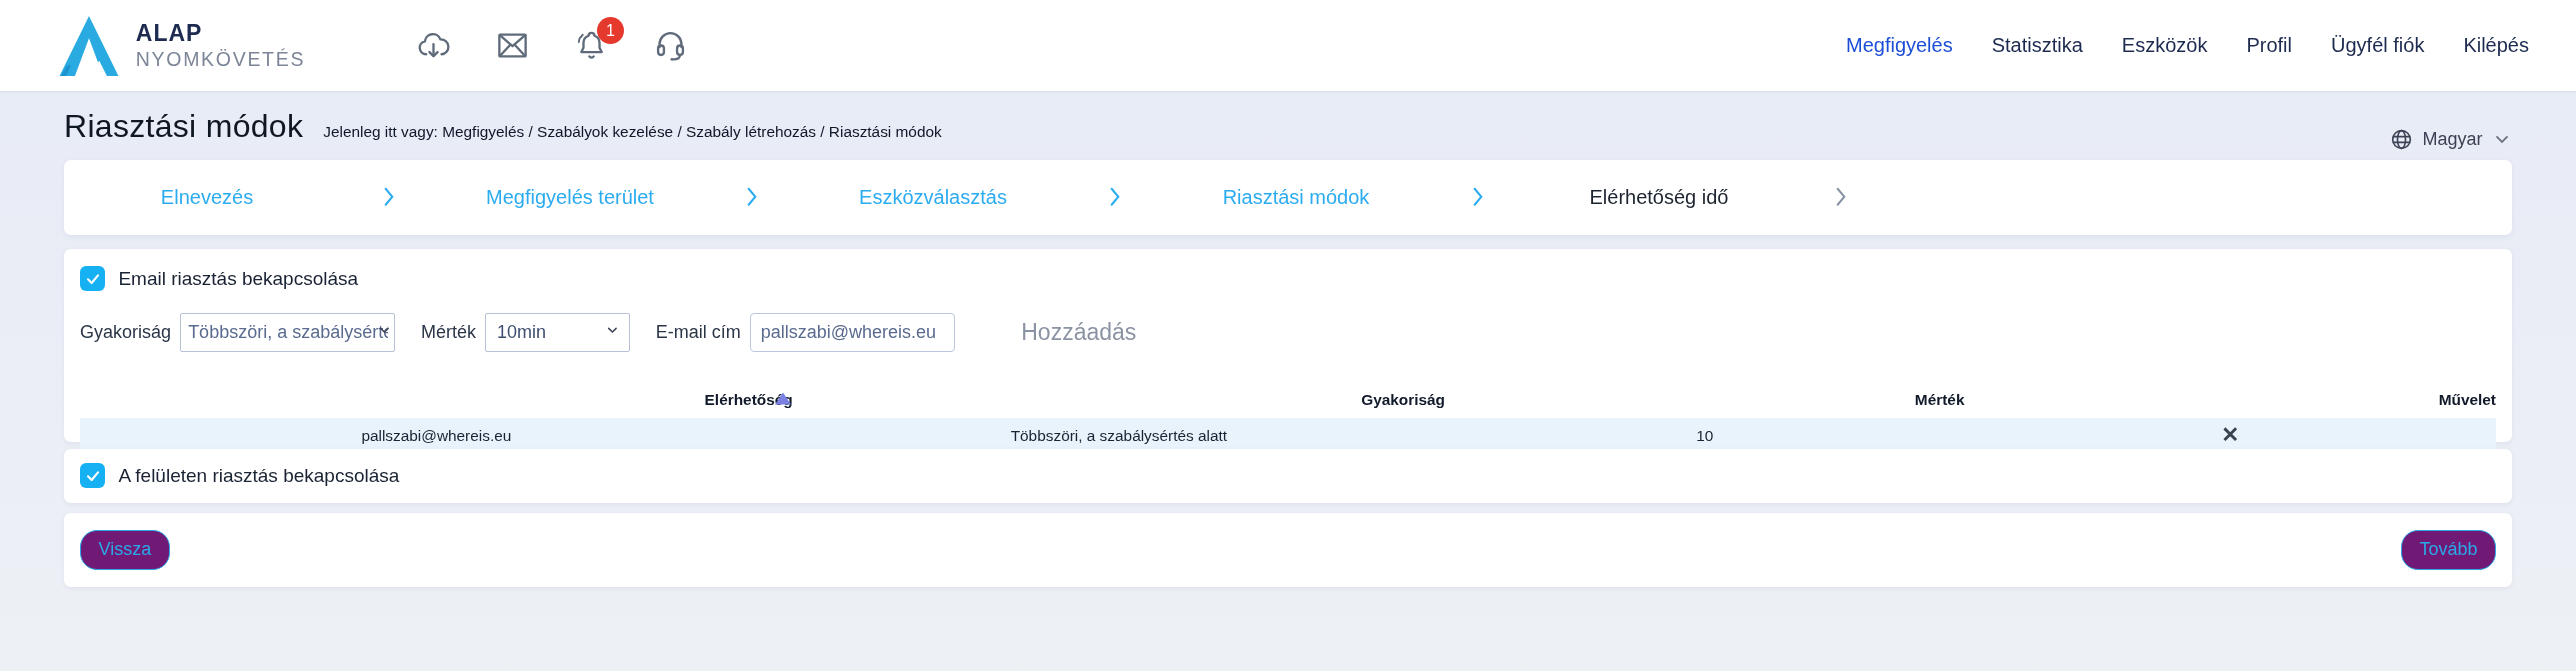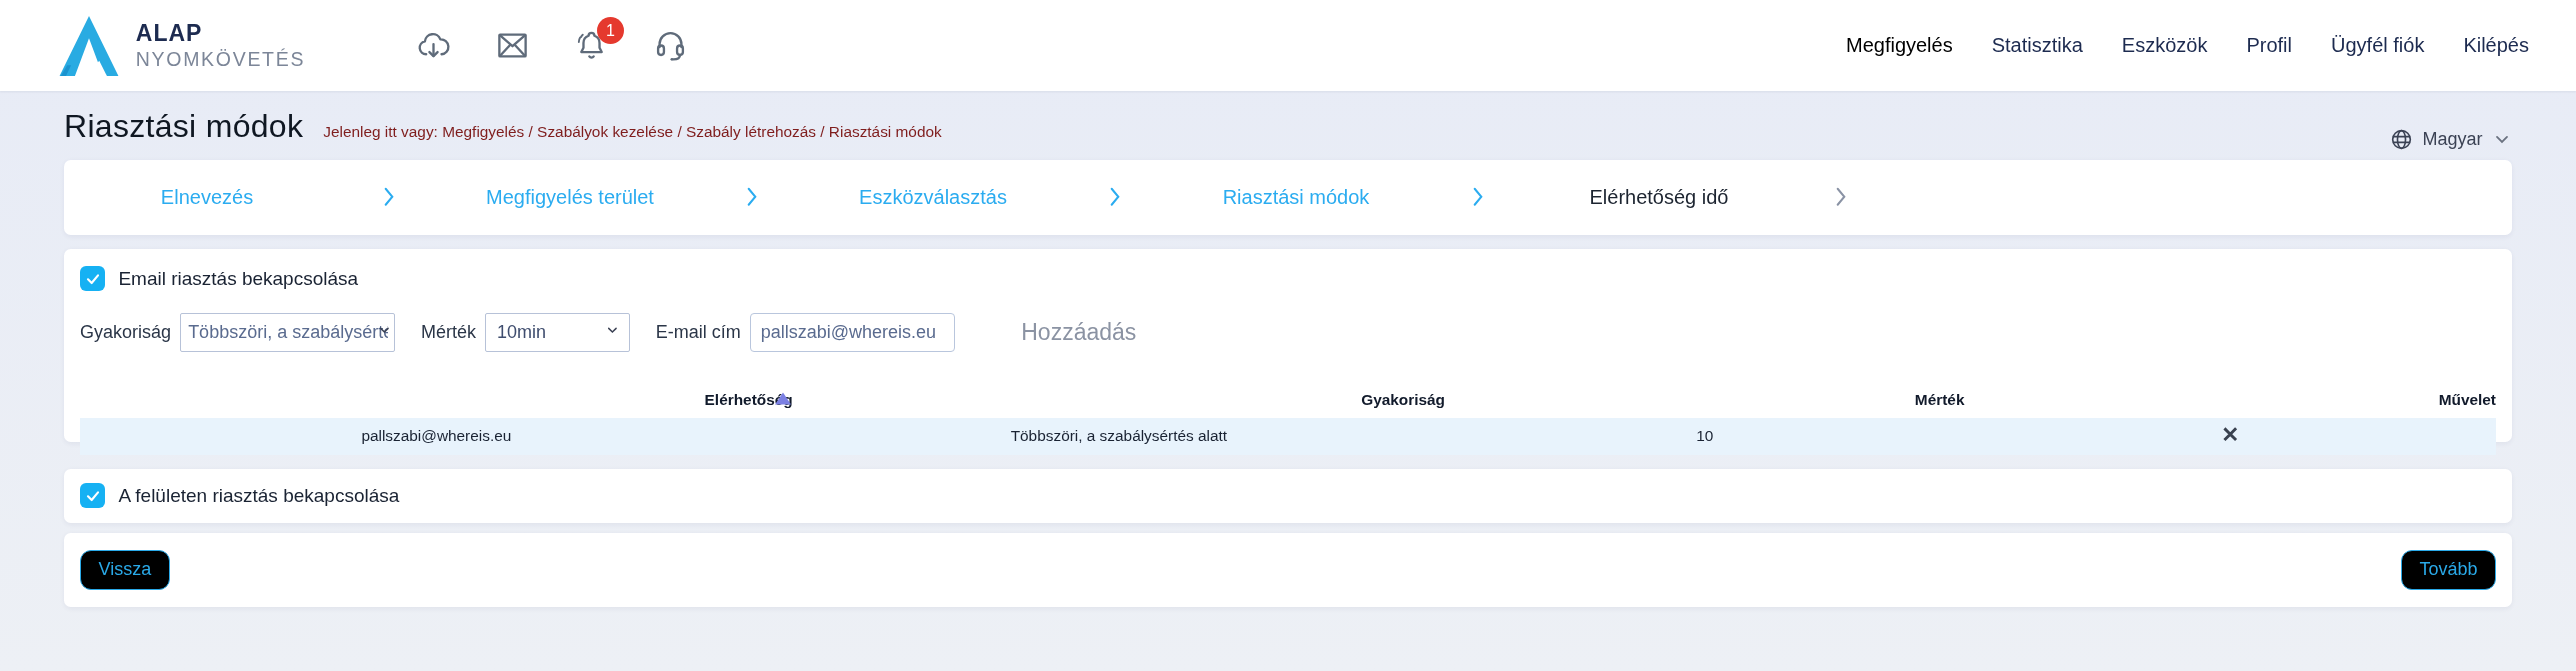--- a/index.html
+++ b/index.html
@@ -24,27 +24,27 @@
   .logo svg{width:64px;height:64px;display:block;}
   .logo-text{margin-left:14.8px;display:flex;flex-direction:column;justify-content:center;}
   .logo-line1{font-size:23px;font-weight:700;color:var(--nav-dark);letter-spacing:1px;}
   .logo-line2{font-size:19.5px;font-weight:400;color:#7c8698;letter-spacing:1.7px;margin-top:1.3px;}
   .header-icons{display:flex;align-items:center;gap:44px;margin-left:111px;}
   .hicon{width:35px;height:35px;position:relative;color:#5f6b7a;cursor:pointer;}
   .hicon svg{width:35px;height:35px;display:block;}
   .badge{position:absolute;top:-10.7px;right:-14.8px;min-width:27px;height:27px;border-radius:50%;background:#e5392e;color:#fff;font-size:16px;display:flex;align-items:center;justify-content:center;font-weight:400;}
   .top-nav{margin-left:auto;display:flex;align-items:center;gap:39px;}
   .nav-item{font-size:20px;color:var(--nav-dark);cursor:pointer;white-space:nowrap;}
-  .nav-item.active{color:#000000;}
+  .nav-item.active{color:#1d4ed8;}
 
   
   .content{padding:0 64px;}
   .title-row{display:flex;align-items:baseline;padding-top:17px;height:62px;}
   .page-title{font-size:32px;font-weight:400;color:#0f1722;letter-spacing:0.3px;}
-  .breadcrumb{margin-left:20px;font-size:15.4px;color:#7f1d1d;}
+  .breadcrumb{margin-left:20px;font-size:15.4px;color:#0f172a;}
   .lang{margin-left:auto;display:flex;align-items:center;gap:9.4px;color:#3b4254;font-size:18px;cursor:pointer;align-self:center;margin-top:17.5px;}
   .lang svg{display:block;}
 
   .card{background:#fff;border-radius:6.7px;box-shadow:0 1.3px 5.4px rgba(30,40,80,.06);}
 
   
   .stepper{margin-top:6.7px;height:75px;display:flex;align-items:center;padding-left:12px;}
   .step-label{width:262px;text-align:center;font-size:20px;color:#2bacf0;cursor:pointer;white-space:nowrap;}
   .step-label.current{color:#1c2430;cursor:default;}
   .step-chevron{width:101px;display:flex;justify-content:center;align-items:center;}
@@ -70,25 +70,25 @@
   .add-link{margin-left:66px;color:var(--muted);font-size:23px;cursor:pointer;white-space:nowrap;}
 
   table.alerts{margin-top:31px;width:100%;border-collapse:collapse;table-layout:fixed;}
   table.alerts th{height:35px;font-size:15.4px;font-weight:700;color:#111a2b;text-align:right;position:relative;}
   table.alerts td{height:37px;font-size:15.4px;color:var(--text-dark);text-align:center;background:var(--row-bg);}
   .col1{width:29.5%;}.col2{width:27%;}.col3{width:21.5%;}.col4{width:22%;}
   .sort-arrow{position:absolute;right:1.3px;top:50%;transform:translateY(-62%);width:0;height:0;border-left:8px solid transparent;border-right:8px solid transparent;border-bottom:12.8px solid var(--sort);cursor:pointer;}
   .delete-x{font-size:21.5px;font-weight:700;color:#39414f;cursor:pointer;line-height:1;display:inline-block;}
 
   
-  .card-ui{margin-top:27px;height:54px;display:flex;align-items:center;padding:0 16px;}
+  .card-ui{margin-top:7px;height:54px;display:flex;align-items:center;padding:0 16px;}
 
   
   .card-footer{margin-top:10px;height:74px;display:flex;align-items:center;justify-content:space-between;padding:0 16px;}
-  .btn{border:1.3px solid #2aa9e8;color:#2aa9e8;background:#000000;border-radius:11px;font-size:18px;padding:8.7px 17.5px;cursor:pointer;font-family:"Liberation Sans",sans-serif;}
+  .btn{border:1.3px solid #2aa9e8;color:#2aa9e8;background:#701a75;border-radius:17px;font-size:18px;padding:8.7px 17.5px;cursor:pointer;font-family:"Liberation Sans",sans-serif;}
 </style>
 </head>
 <body>
 
 <div class="header">
   <div class="logo">
     <svg viewBox="0 0 100 100">
       <polygon points="50,3 96,97 72,97 50,38 28,97 4,97" fill="#29abe2"></polygon>
       <polygon points="50,55 63,83 37,83" fill="#ffffff"></polygon>
       <polygon points="66,73 78,97 70,97 60,80" fill="#ffffff"></polygon>

